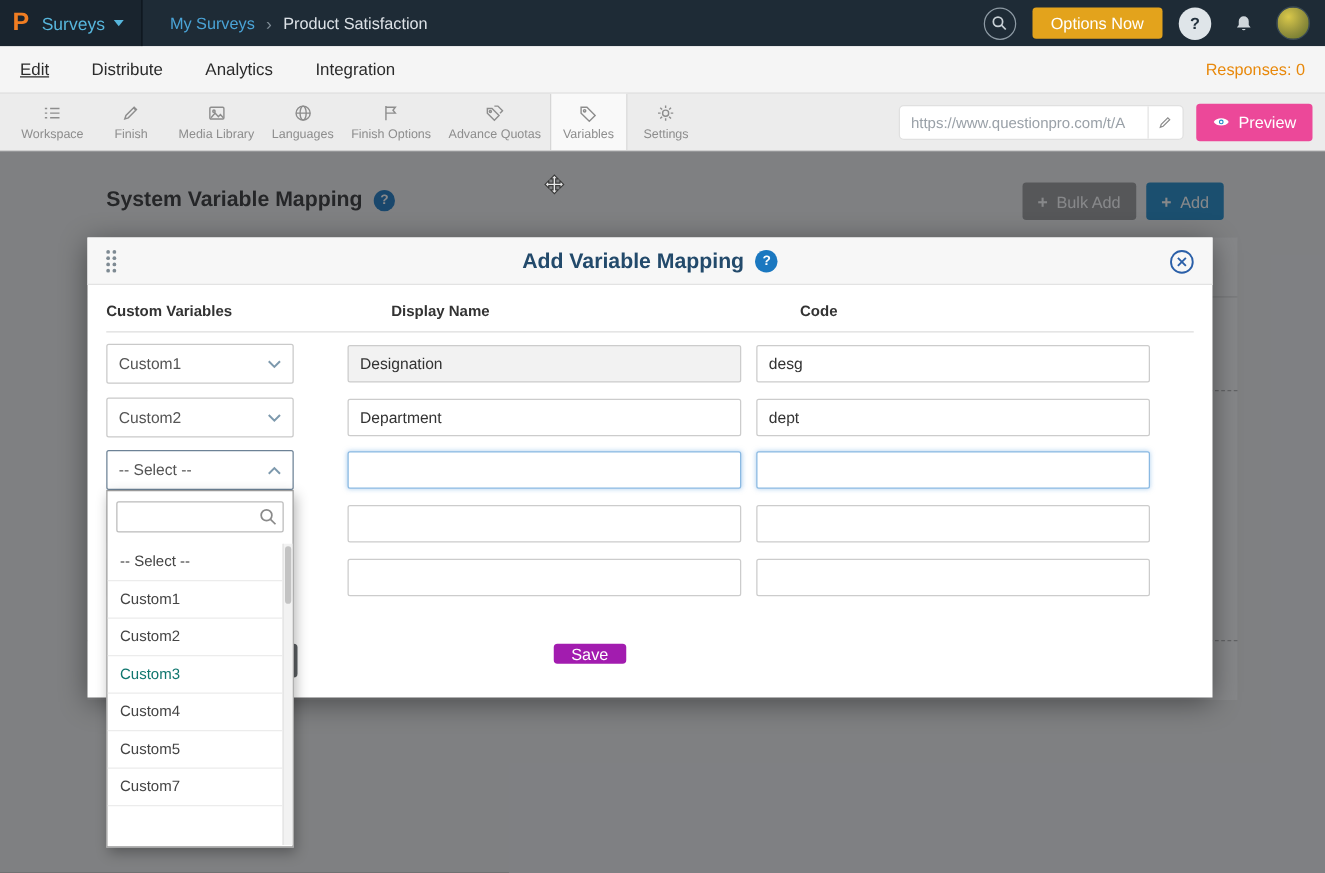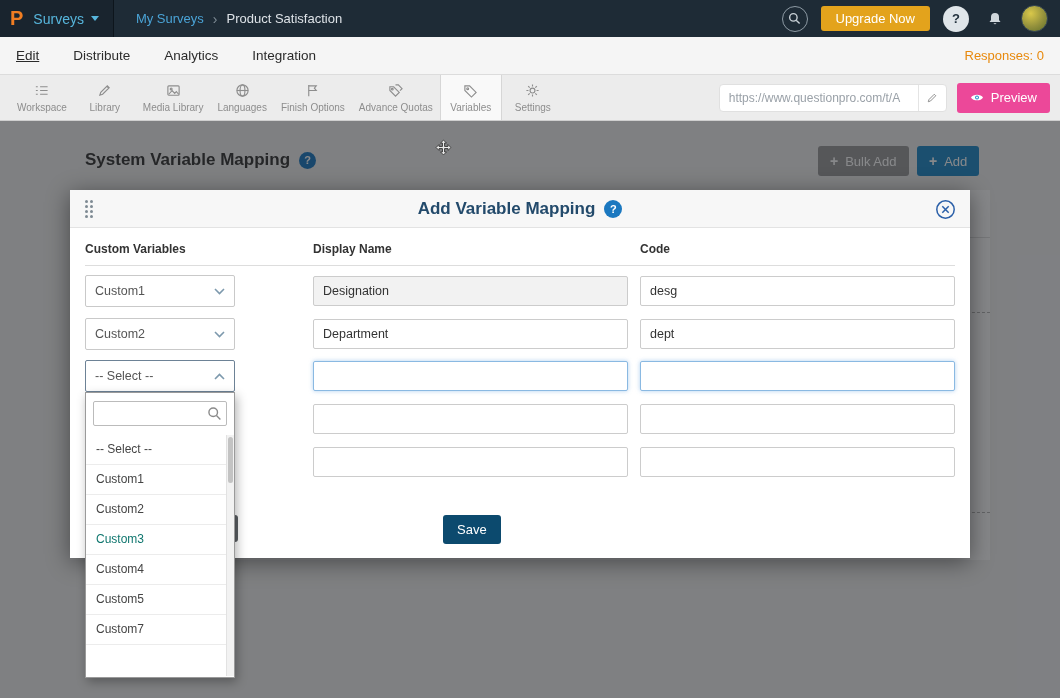--- a/index.html
+++ b/index.html
@@ -64,27 +64,27 @@
 
   .cols { position:absolute; left:15px; right:15px; top:52px; height:24px; border-bottom:1px solid #ddd; display:flex; font-size:12px; font-weight:bold; color:#333; }
   .col-var { width:228px; } .col-disp { width:327px; } .col-code { flex:1; }
 
   .vrow { position:absolute; left:15px; right:15px; display:flex; align-items:center; }
   .select { width:150px; height:32px; border:1px solid #c9c9c9; border-radius:2px; background:#fff; display:flex; align-items:center; justify-content:space-between; padding:0 9px; font-size:12.5px; color:#555; cursor:pointer; }
   .select svg { width:11px; height:7px; stroke:#7d99ad; fill:none; stroke-width:1.6; }
   .select.open { border-color:#6d8296; }
   .select.open svg { transform:rotate(180deg); }
   .tinput { height:30px; border:1px solid #ccc; border-radius:2px; padding:0 9px; font-size:12.5px; color:#333; background:#fff; outline:none; font-family:"Liberation Sans", sans-serif; }
-  .inp-disp { margin-left:78px; width:315px; }
+  .inp-disp { margin-left:43px; width:315px; }
   .inp-code { margin-left:12px; width:315px; }
   .gray-bg { background:#f2f2f2; }
   .focused { border-color:#8ab9e2; box-shadow:0 0 4px rgba(110,170,225,0.55); }
 
   .obscured-btn { position:absolute; left:80px; top:325px; width:88px; height:27px; background:#5b5f63; border:none; border-radius:3px; z-index:1; cursor:pointer; }
-  .save-btn { position:absolute; left:373px; top:325px; height:29px; padding:0 14px; background:#0c4a6e; color:#fff; font-size:13px; border:none; border-radius:3px; cursor:pointer; z-index:2; }
+  .save-btn { position:absolute; left:373px; top:325px; height:16px; padding:0 14px; background:#a21caf; color:#fff; font-size:13px; border:none; border-radius:3px; cursor:pointer; z-index:2; }
 
   
   .dd-panel { position:absolute; left:15px; top:202px; width:150px; height:286px; background:#fff; border:1px solid #9a9a9a; box-shadow:2px 4px 10px rgba(0,0,0,0.3); z-index:6; }
   .dd-search-wrap { position:absolute; top:8px; left:7px; right:7px; }
   .dd-search { width:100%; height:25px; border:1px solid #bbb; border-radius:2px; padding:0 22px 0 7px; font-size:12px; outline:none; font-family:"Liberation Sans", sans-serif; }
   .dd-search-icon { position:absolute; right:5px; top:5px; width:15px; height:15px; stroke:#8a8a8a; fill:none; stroke-width:1.3; }
   .dd-list { position:absolute; top:42px; left:0; right:8px; bottom:0; overflow:hidden; }
   .dd-item { height:30px; line-height:29px; padding:0 10px; font-size:12px; color:#444; border-bottom:1px solid #ececec; cursor:pointer; white-space:nowrap; }
   .dd-item.selected { color:#0f766e; }
   .dd-scrolltrack { position:absolute; right:0; top:42px; bottom:1px; width:8px; background:#f2f2f2; border-left:1px solid #e2e2e2; cursor:pointer; }
@@ -110,21 +110,21 @@
       <span class="bc-sep">›</span>
       <span class="bc-current">Product Satisfaction</span>
     </div>
     <div class="topbar-right">
       <span class="circle-icon search-circ">
         <svg width="13" height="13" viewBox="0 0 14 14" fill="none" stroke="currentColor" stroke-width="1.5">
             <circle cx="5.8" cy="5.8" r="4"></circle>
             <line x1="8.8" y1="8.8" x2="12.5" y2="12.5"></line>
           </svg>
       </span>
-      <button class="upgrade-btn">Upgrade Now</button>
+      <button class="upgrade-btn">Options Now</button>
       <span class="circle-icon help-circ">?</span>
       <span class="circle-icon bell">
         <svg width="16" height="16" viewBox="0 0 16 16" fill="currentColor">
             <path d="M8 2a4 4 0 0 0-4 4v3L2.5 11h11L12 9V6a4 4 0 0 0-4-4z"></path>
             <path d="M6.5 12.2a1.6 1.6 0 0 0 3 0z"></path>
           </svg>
       </span>
       <span class="avatar"></span>
     </div>
   </div>
@@ -141,21 +141,21 @@
     <div class="tool">
       <svg viewBox="0 0 16 16">
           <path d="M2 4h2M6.5 4h8M2 8h2M6.5 8h8M2 12h2M6.5 12h8"></path>
         </svg>
       <span>Workspace</span>
     </div>
     <div class="tool">
       <svg viewBox="0 0 16 16">
           <path d="M3 13l1-3 7-7 2 2-7 7-3 1zM10.5 3.5l2 2"></path>
         </svg>
-      <span>Library</span>
+      <span>Finish</span>
     </div>
     <div class="tool">
       <svg viewBox="0 0 16 16">
           <rect x="2" y="3" width="12" height="10" rx="1"></rect>
           <circle cx="5.5" cy="6.3" r="1"></circle>
           <path d="M3 12l3.5-4 2.8 3 1.7-1.8 2.5 2.8"></path>
         </svg>
       <span>Media Library</span>
     </div>
     <div class="tool">

